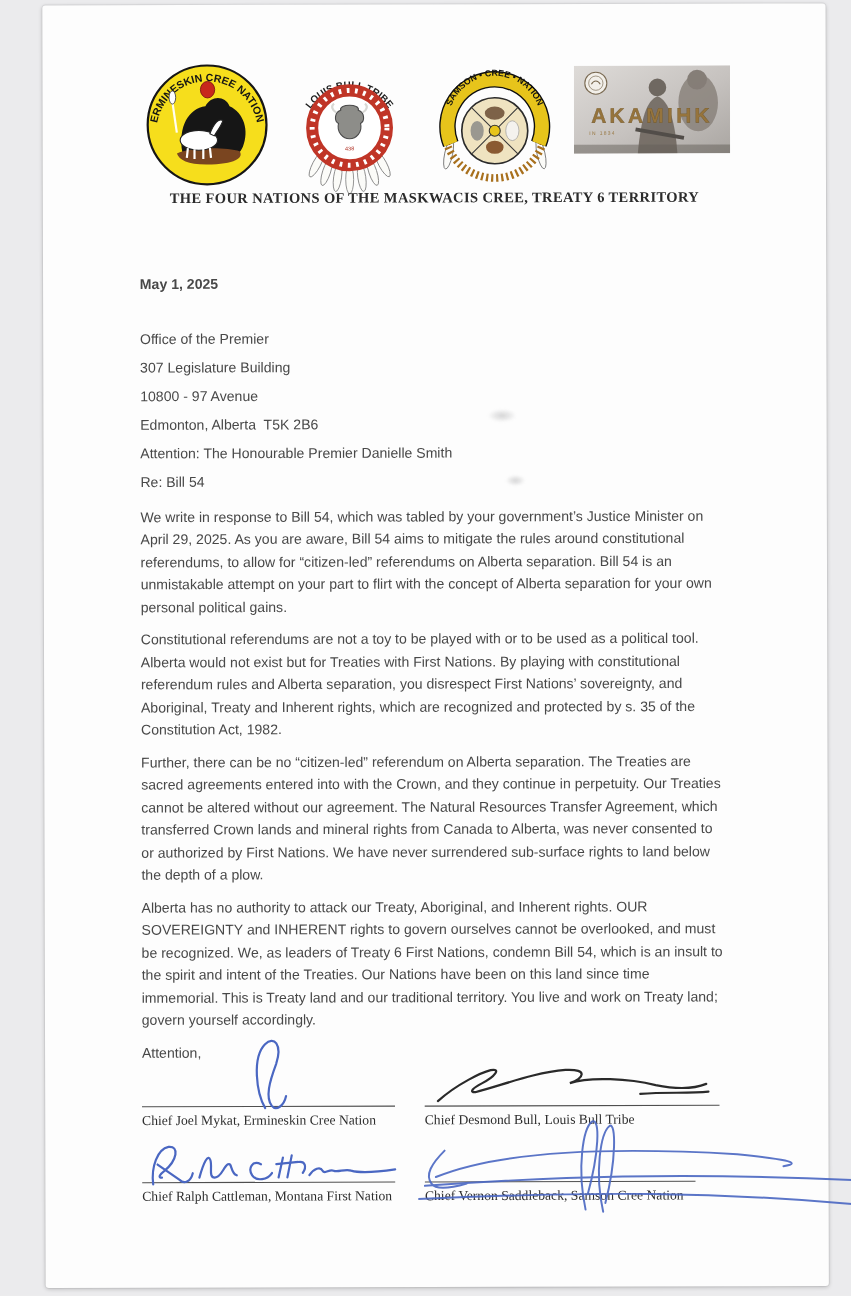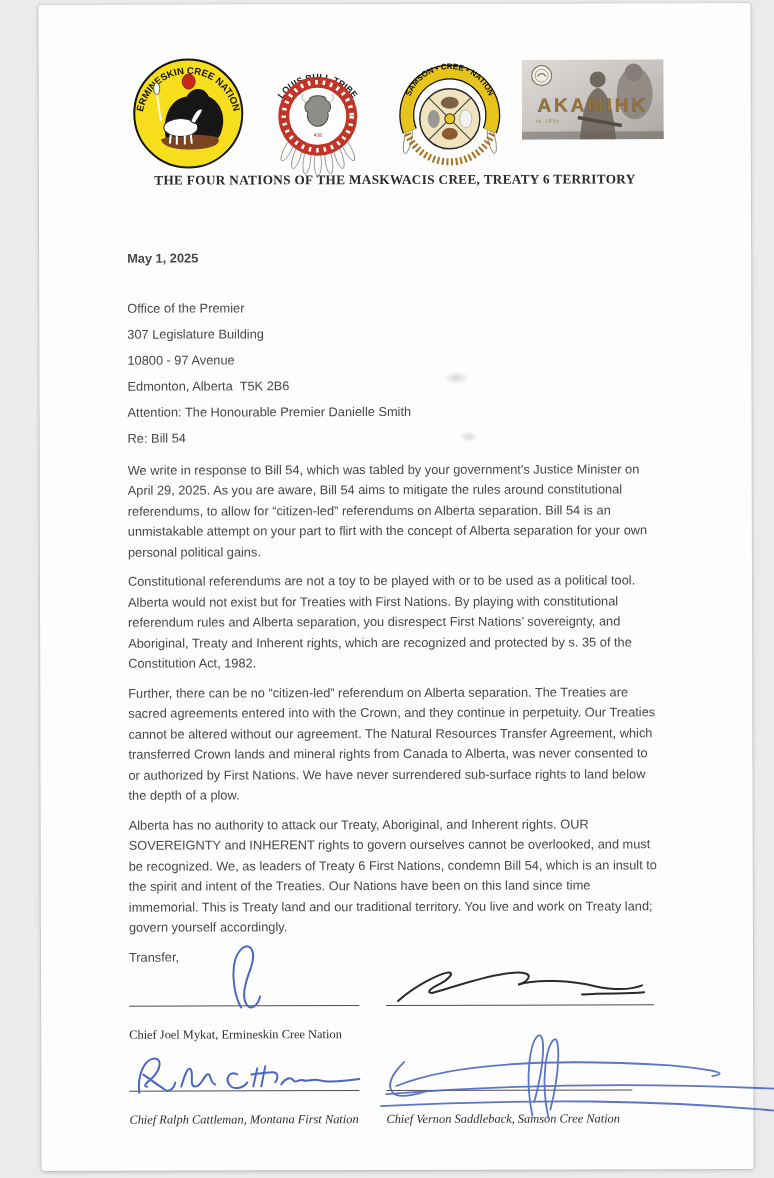--- a/index.html
+++ b/index.html
@@ -48,23 +48,23 @@
   .sig-cell { position: relative; }
   .sig-space { position: relative; height: 38px; }
   .sig-space svg { position: absolute; pointer-events: none; }
   .sig-line { border-bottom: 1.5px solid #4f4f4f; }
   .sig-line.w-left  { width: 230px; }
   .sig-line.w-r1    { width: 268px; }
   .sig-line.w-r2    { width: 246px; }
   .sig-caption {
     font-family: "Liberation Serif", serif;
     font-size: 12.4px; color: #2e2e2e;
-    padding-top: 18px; white-space: nowrap;
-  }
-  .row2 { margin-top: 7px; font-style: italic; }
+    padding-top: 2px; white-space: nowrap;
+  }
+  .row2 { margin-top: 7px; }
   .smudge {
     position: absolute; border-radius: 50%;
     background: radial-gradient(closest-side, rgba(160,160,162,.45), rgba(160,160,162,0));
     filter: blur(1px);
   }
   .smudge.s1 { left: 404px; top: 368px; width: 26px; height: 12px; }
   .smudge.s2 { left: 420px; top: 428px; width: 18px; height: 10px; }
 </style>
 </head>
 <body>
@@ -184,21 +184,21 @@
         <div>Edmonton, Alberta  T5K 2B6</div>
         <div>Attention: The Honourable Premier Danielle Smith</div>
         <div>Re: Bill 54</div>
       </div>
 
       <p>We write in response to Bill 54, which was tabled by your government’s Justice Minister on April 29, 2025. As you are aware, Bill 54 aims to mitigate the rules around constitutional referendums, to allow for “citizen-led” referendums on Alberta separation. Bill 54 is an unmistakable attempt on your part to flirt with the concept of Alberta separation for your own personal political gains.</p>
       <p>Constitutional referendums are not a toy to be played with or to be used as a political tool. Alberta would not exist but for Treaties with First Nations. By playing with constitutional referendum rules and Alberta separation, you disrespect First Nations’ sovereignty, and Aboriginal, Treaty and Inherent rights, which are recognized and protected by s. 35 of the Constitution Act, 1982.</p>
       <p>Further, there can be no “citizen-led” referendum on Alberta separation.  The Treaties are sacred agreements entered into with the Crown, and they continue in perpetuity. Our Treaties cannot be altered without our agreement. The Natural Resources Transfer Agreement, which transferred Crown lands and mineral rights from Canada to Alberta, was never consented to or authorized by First Nations. We have never surrendered sub-surface rights to land below the depth of a plow.</p>
       <p>Alberta has no authority to attack our Treaty, Aboriginal, and Inherent rights. OUR SOVEREIGNTY and INHERENT rights to govern ourselves cannot be overlooked, and must be recognized. We, as leaders of Treaty 6 First Nations, condemn Bill 54, which is an insult to the spirit and intent of the Treaties. Our Nations have been on this land since time immemorial. This is Treaty land and our traditional territory. You live and work on Treaty land; govern yourself accordingly.</p>
 
-      <p class="closing">Transfer,</p>
+      <p class="closing">Attention,</p>
 
       <div class="sig-grid">
 
         <div class="sig-cell">
           <div class="sig-space">
             <svg width="230" height="72" viewBox="0 0 230 72" style="left:0; bottom:-8px;">
               <path d="M112,66 C104,52 100,20 112,8 C120,0 128,8 122,26 C116,42 112,56 118,64 C122,69 129,64 131,55" fill="none" stroke="#4a67c2" stroke-width="2" stroke-linecap="round"></path>
             </svg>
           </div>
           <div class="sig-line w-left"></div>
@@ -208,20 +208,21 @@
         <div class="sig-cell">
           <div class="sig-space">
             <svg width="268" height="46" viewBox="0 0 268 46" style="left:0; bottom:-4px;">
               <g fill="none" stroke="#2a2a2a" stroke-width="2" stroke-linecap="round">
                 <path d="M12,38 C30,22 52,12 60,10 C70,8 64,16 52,22 C44,26 40,30 46,30 C70,24 100,12 128,10 C150,9 144,18 132,22 C150,16 186,18 210,24 C230,28 246,27 256,23"></path>
                 <path d="M196,32 C220,30 240,32 258,30"></path>
               </g>
             </svg>
           </div>
           <div class="sig-line w-r1"></div>
+          <div class="sig-caption">Chief Desmond Bull, Louis Bull Tribe</div>
         </div>
 
         <div class="sig-cell row2">
           <div class="sig-space">
             <svg width="235" height="54" viewBox="0 0 235 54" style="left:0; bottom:-12px;">
               <g fill="none" stroke="#4a67c2" stroke-width="2" stroke-linecap="round">
                 <path d="M10,44 C8,28 14,12 24,10 C34,9 32,22 20,32 C16,35 14,38 18,38"></path>
                 <path d="M14,26 L34,40 C38,44 44,42 46,34"></path>
                 <path d="M52,38 C56,24 60,16 62,22 C64,28 60,38 66,38 C72,38 74,28 78,26 C82,24 80,34 86,36"></path>
                 <path d="M108,26 C100,22 96,30 100,36 C104,42 114,40 118,34"></path>

